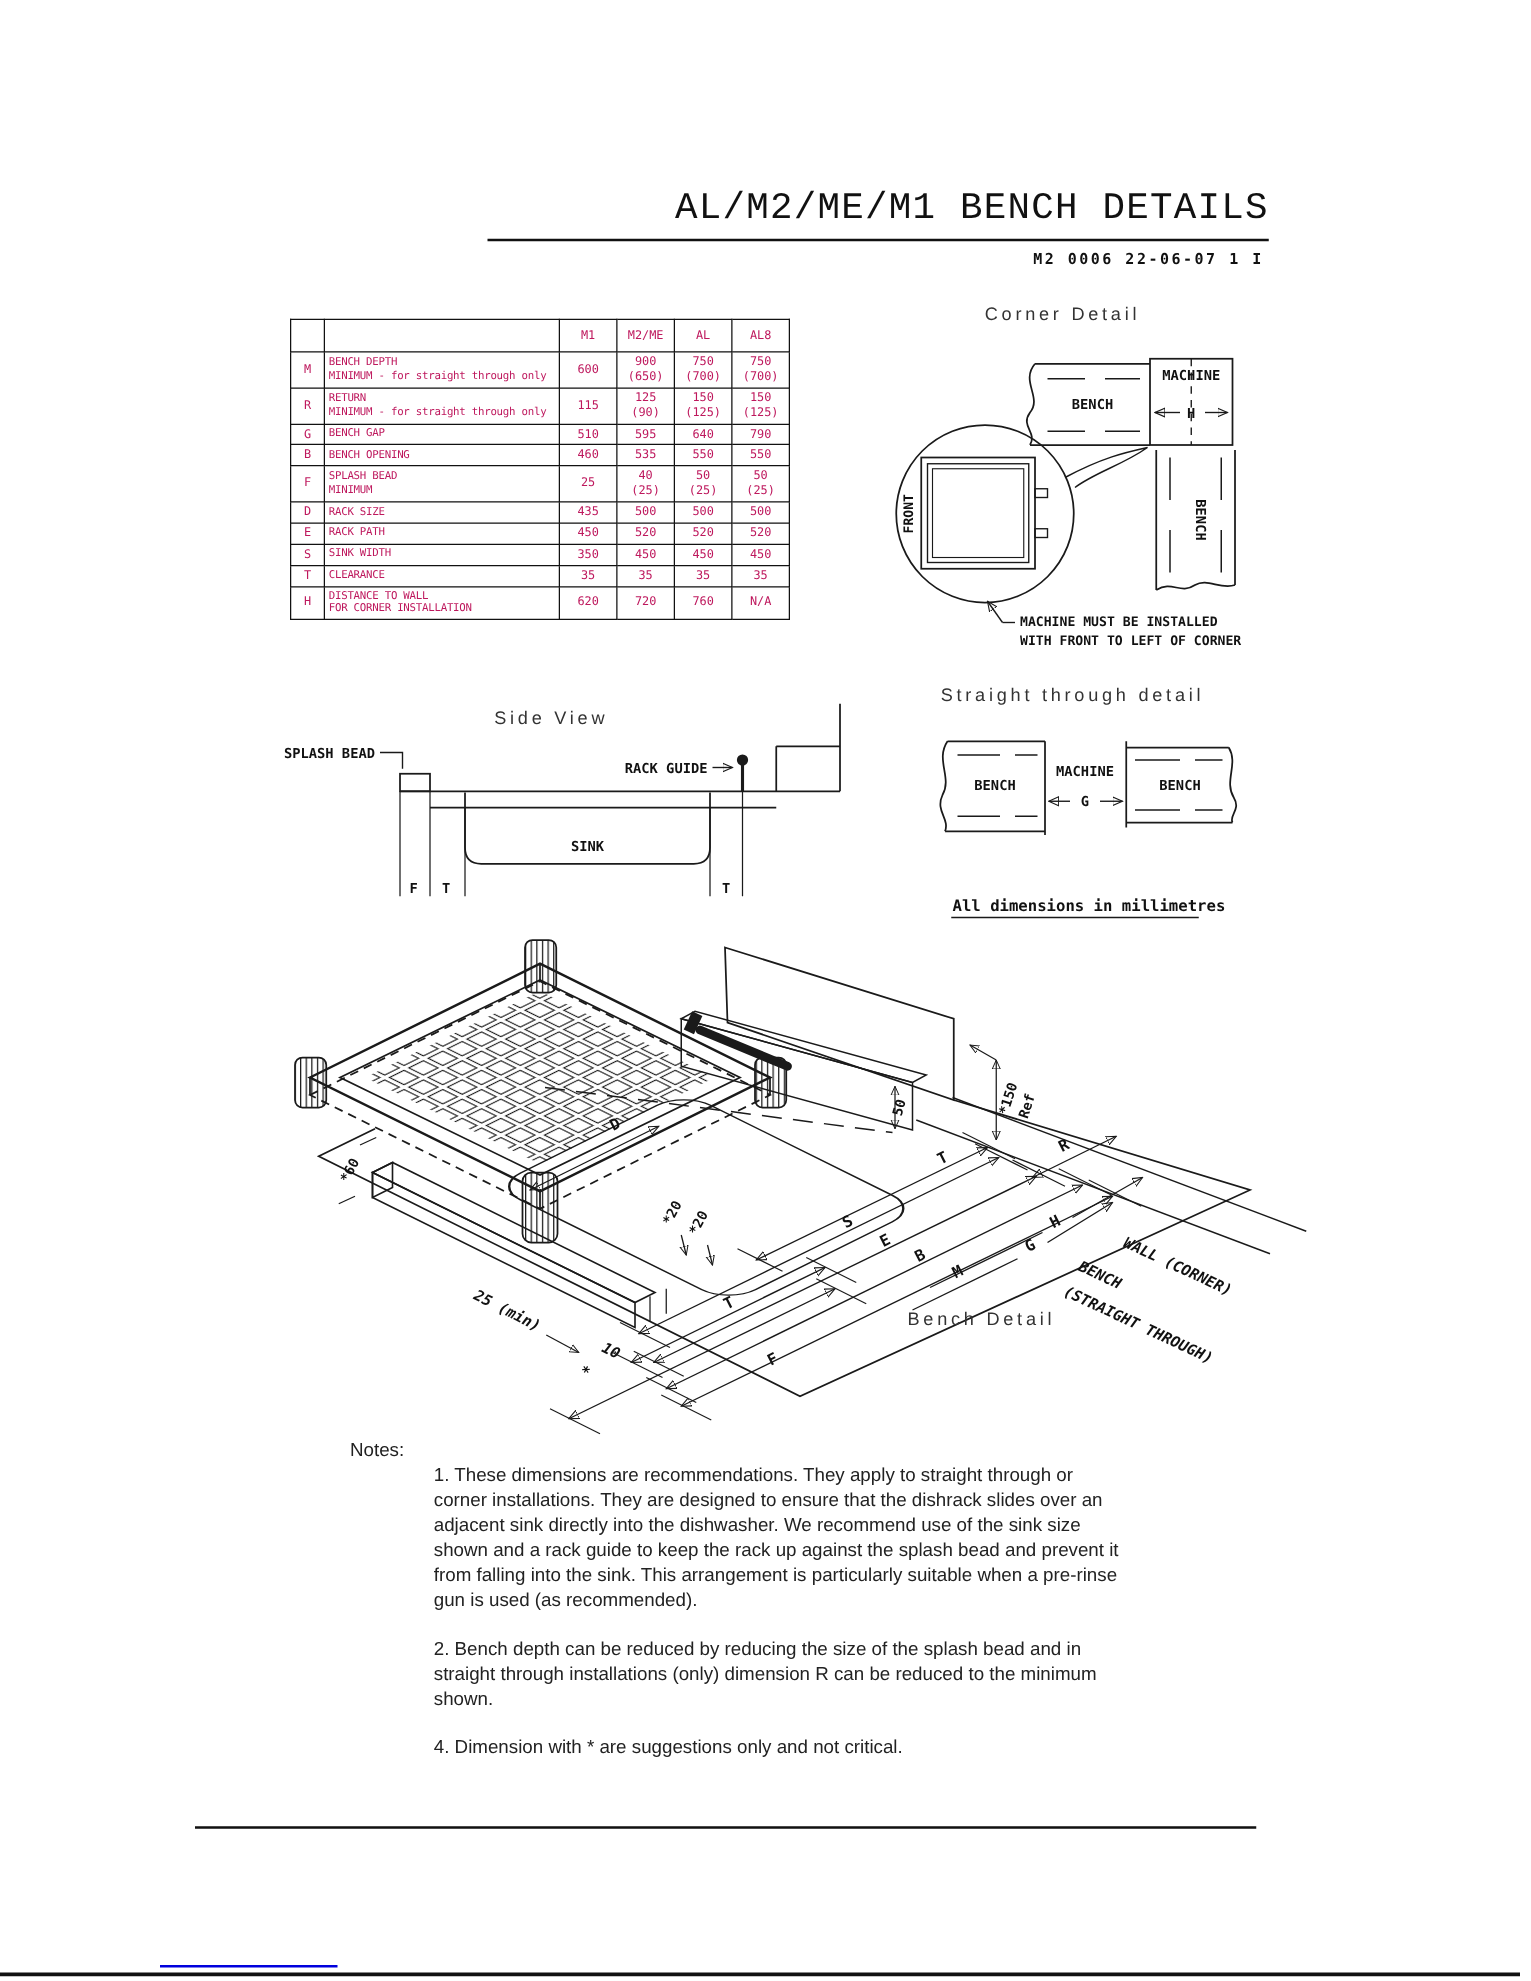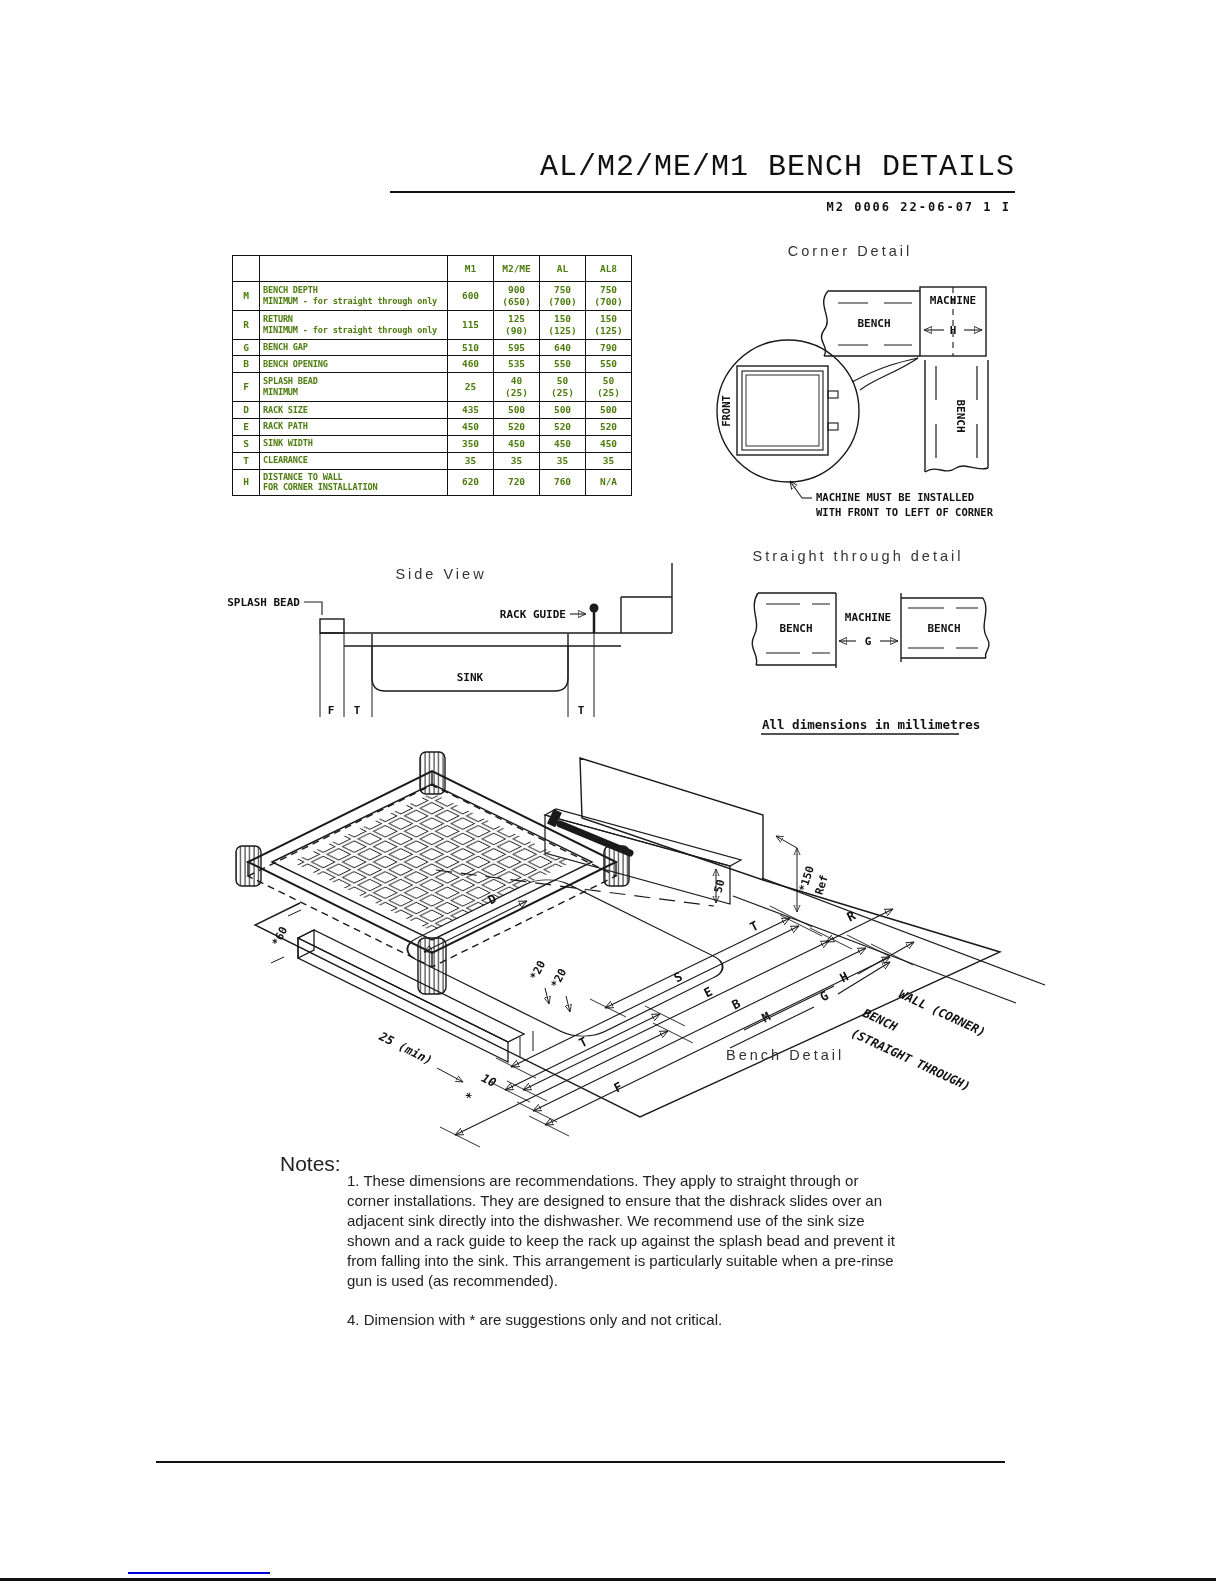--- a/index.html
+++ b/index.html
@@ -4,28 +4,28 @@
 <style>
   html,body{margin:0;padding:0;background:#fff;}
   body{width:1225px;height:1585px;position:relative;font-family:"Liberation Sans",sans-serif;color:#1a1a1a;}
   .abs{position:absolute;}
   
   .page-title{top:150px;right:210px;font-family:Liberation Mono, monospace;font-size:30px;letter-spacing:1px;color:#111;white-space:nowrap;}
   .title-rule{top:191px;left:390px;width:625px;height:2px;background:#111;}
   .doc-ref{top:200px;right:214px;font-family:"DejaVu Sans Mono",monospace;font-weight:bold;font-size:12px;letter-spacing:2px;color:#111;margin-left:11px;}
   
   .tbl-wrap{top:255px;left:232px;}
-  table.tbl{border-collapse:collapse;font-family:"DejaVu Sans Mono",monospace;font-weight:bold;color:#4d7c0f;}
+  table.tbl{border-collapse:collapse;font-family:"DejaVu Sans Mono",monospace;font-weight:normal;color:#be185d;}
   table.tbl td,table.tbl th{border:1.6px solid #111;padding:2px 3px;line-height:1.25;vertical-align:middle;}
   table.tbl .key{width:20px;text-align:center;font-size:9.5px;}
   table.tbl .lbl{width:181px;text-align:left;font-size:8.6px;white-space:pre-line;letter-spacing:-0.2px;}
   table.tbl .val{width:39px;text-align:center;font-size:9.5px;white-space:pre-line;}
   table.tbl .hdr{height:21px;font-size:9.5px;text-align:center;}
   
-  .notes-heading{top:1152px;left:280px;font-size:21px;color:#222;}
+  .notes-heading{top:1152px;left:280px;font-size:15px;color:#222;}
   .notes-body{top:1157px;left:347px;width:548px;font-size:15px;line-height:1.33;color:#222;}
   .notes-body p{margin:14px 0 19px 0;}
   
   .footer-link{top:1572px;left:128px;width:142px;height:2px;background:#0000dd;display:block;}
   .bottom-rule{top:1461px;left:156px;width:849px;height:2px;background:#111;}
   .page-bottom{top:1578px;left:0;width:1216px;height:3px;background:#111;}
   
   svg text{fill:#111;}
   .cad{font-family:"DejaVu Sans Mono",monospace;font-weight:bold;font-size:11px;}
   .cad-s{font-family:"DejaVu Sans Mono",monospace;font-weight:bold;font-size:10.5px;}
@@ -373,18 +373,19 @@
     <text class="rot" transform="rotate(25 862 1016)" x="862" y="1016">BENCH</text>
     <text class="rot" transform="rotate(25 850 1036)" x="850" y="1036">(STRAIGHT THROUGH)</text>
 
     <text class="dtitle" x="726" y="1060">Bench Detail</text>
   </g>
 </svg>
 
 <div class="abs notes-heading">Notes:</div>
 <div class="abs notes-body">
   <p>1. These dimensions are recommendations. They apply to straight through or corner installations. They are designed to ensure that the dishrack slides over an adjacent sink directly into the dishwasher. We recommend use of the sink size shown and a rack guide to keep the rack up against the splash bead and prevent it from falling into the sink. This arrangement is particularly suitable when a pre-rinse gun is used (as recommended).</p>
+  <p>2. Bench depth can be reduced by reducing the size of the splash bead and in straight through installations (only) dimension R can be reduced to the minimum shown.</p>
   <p>4. Dimension with * are suggestions only and not critical.</p>
 </div>
 
 <div class="abs bottom-rule"></div>
 <a href="#" class="abs footer-link"></a>
 <div class="abs page-bottom"></div>
 
 </body></html>

